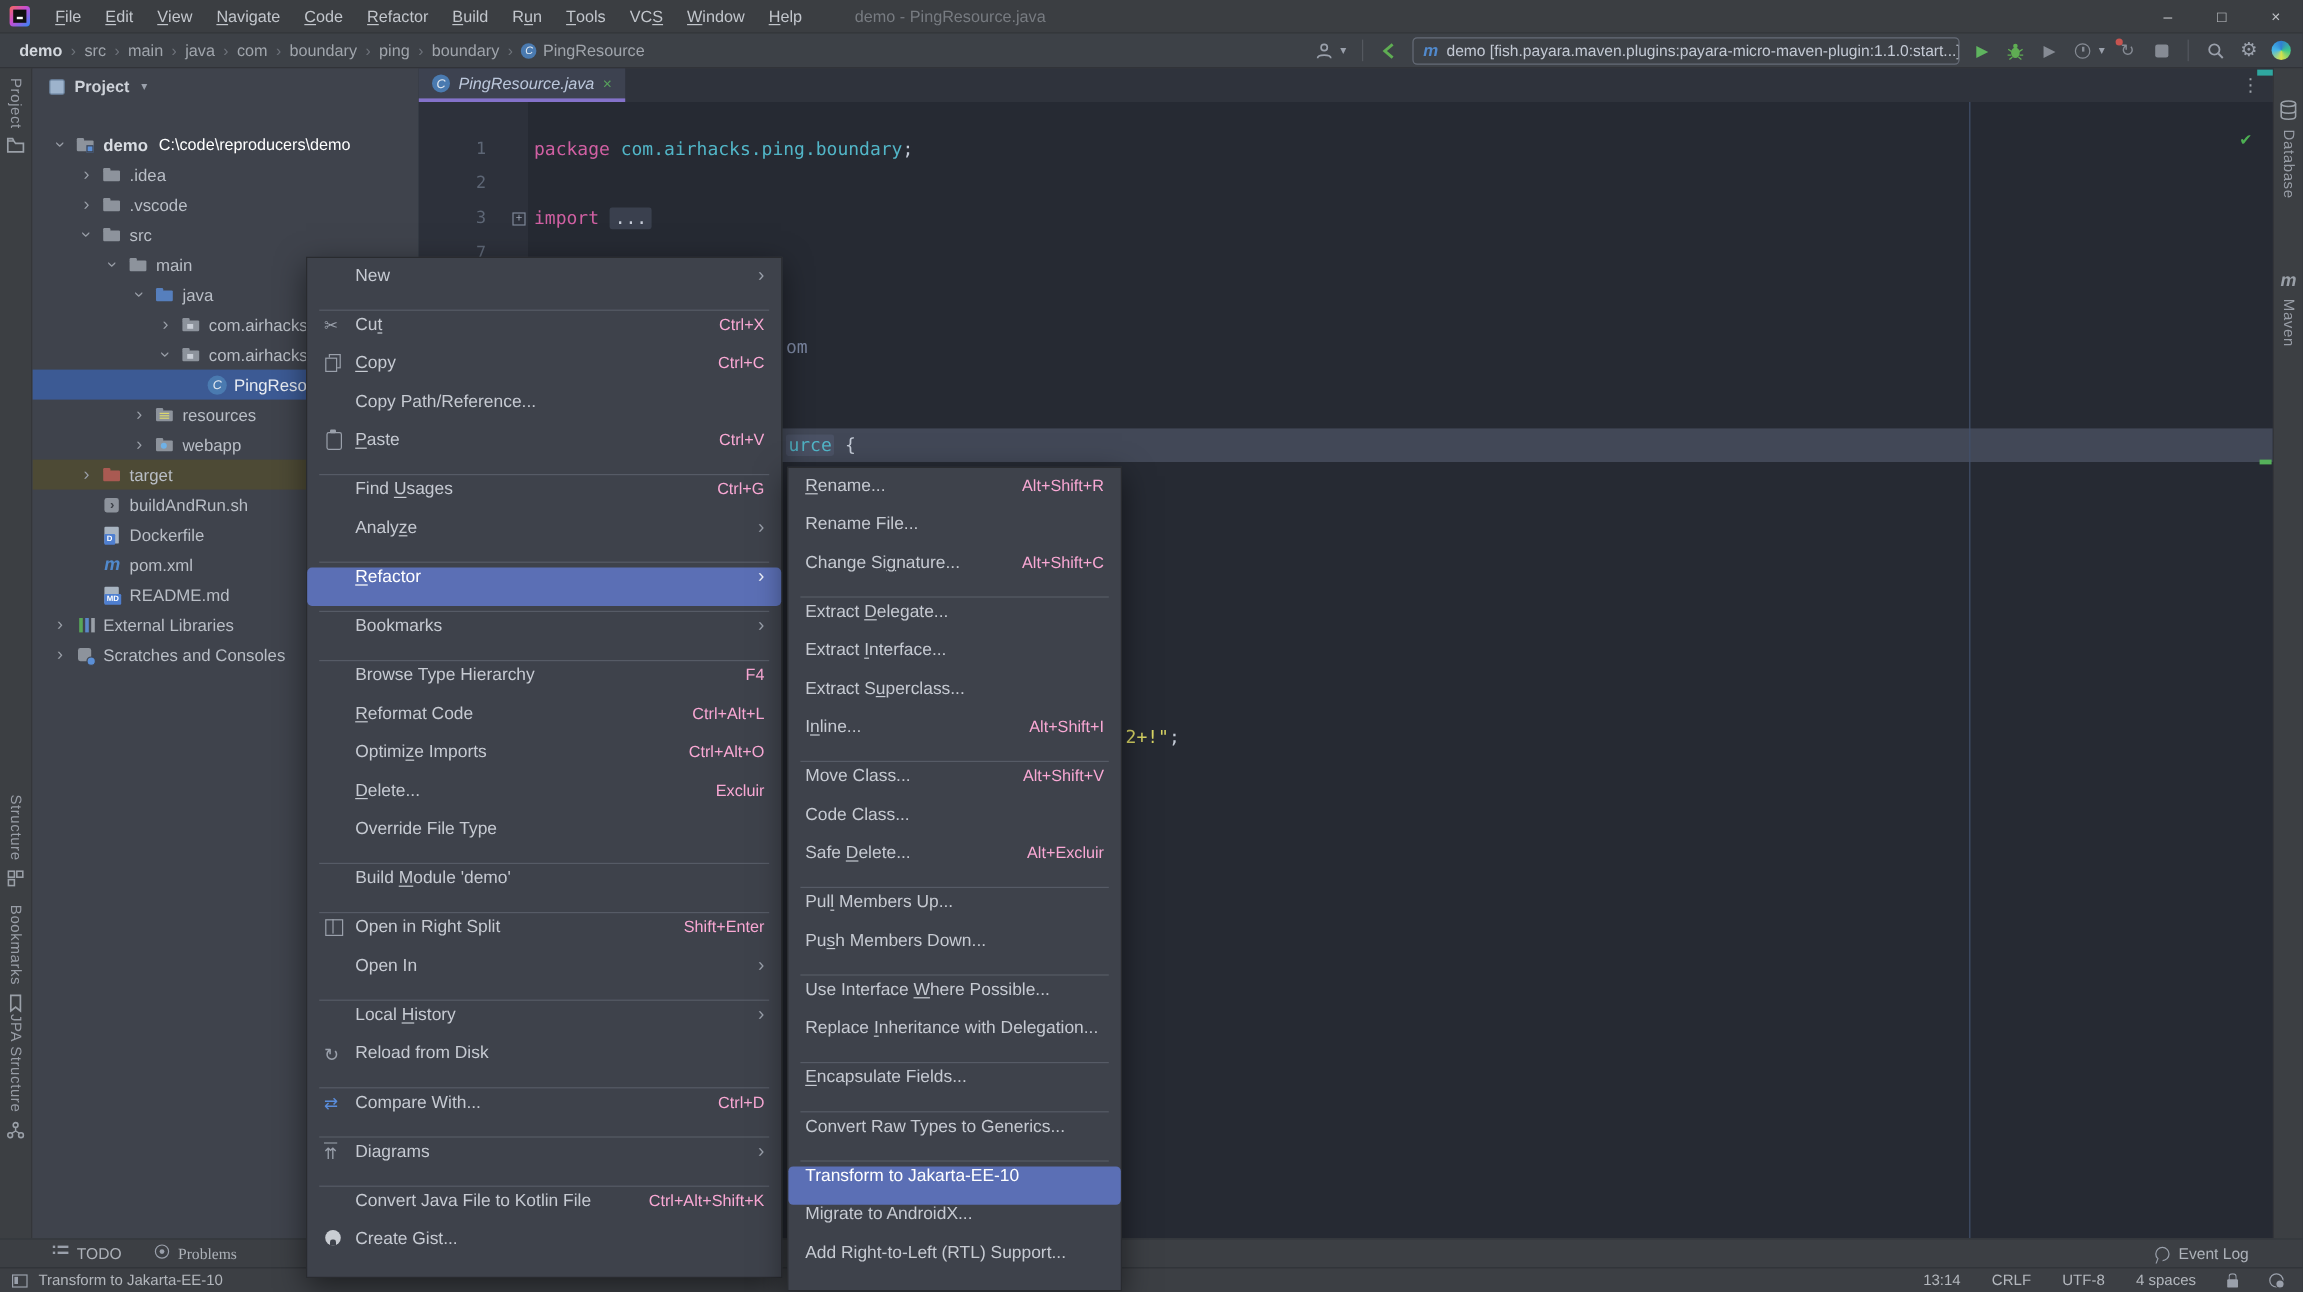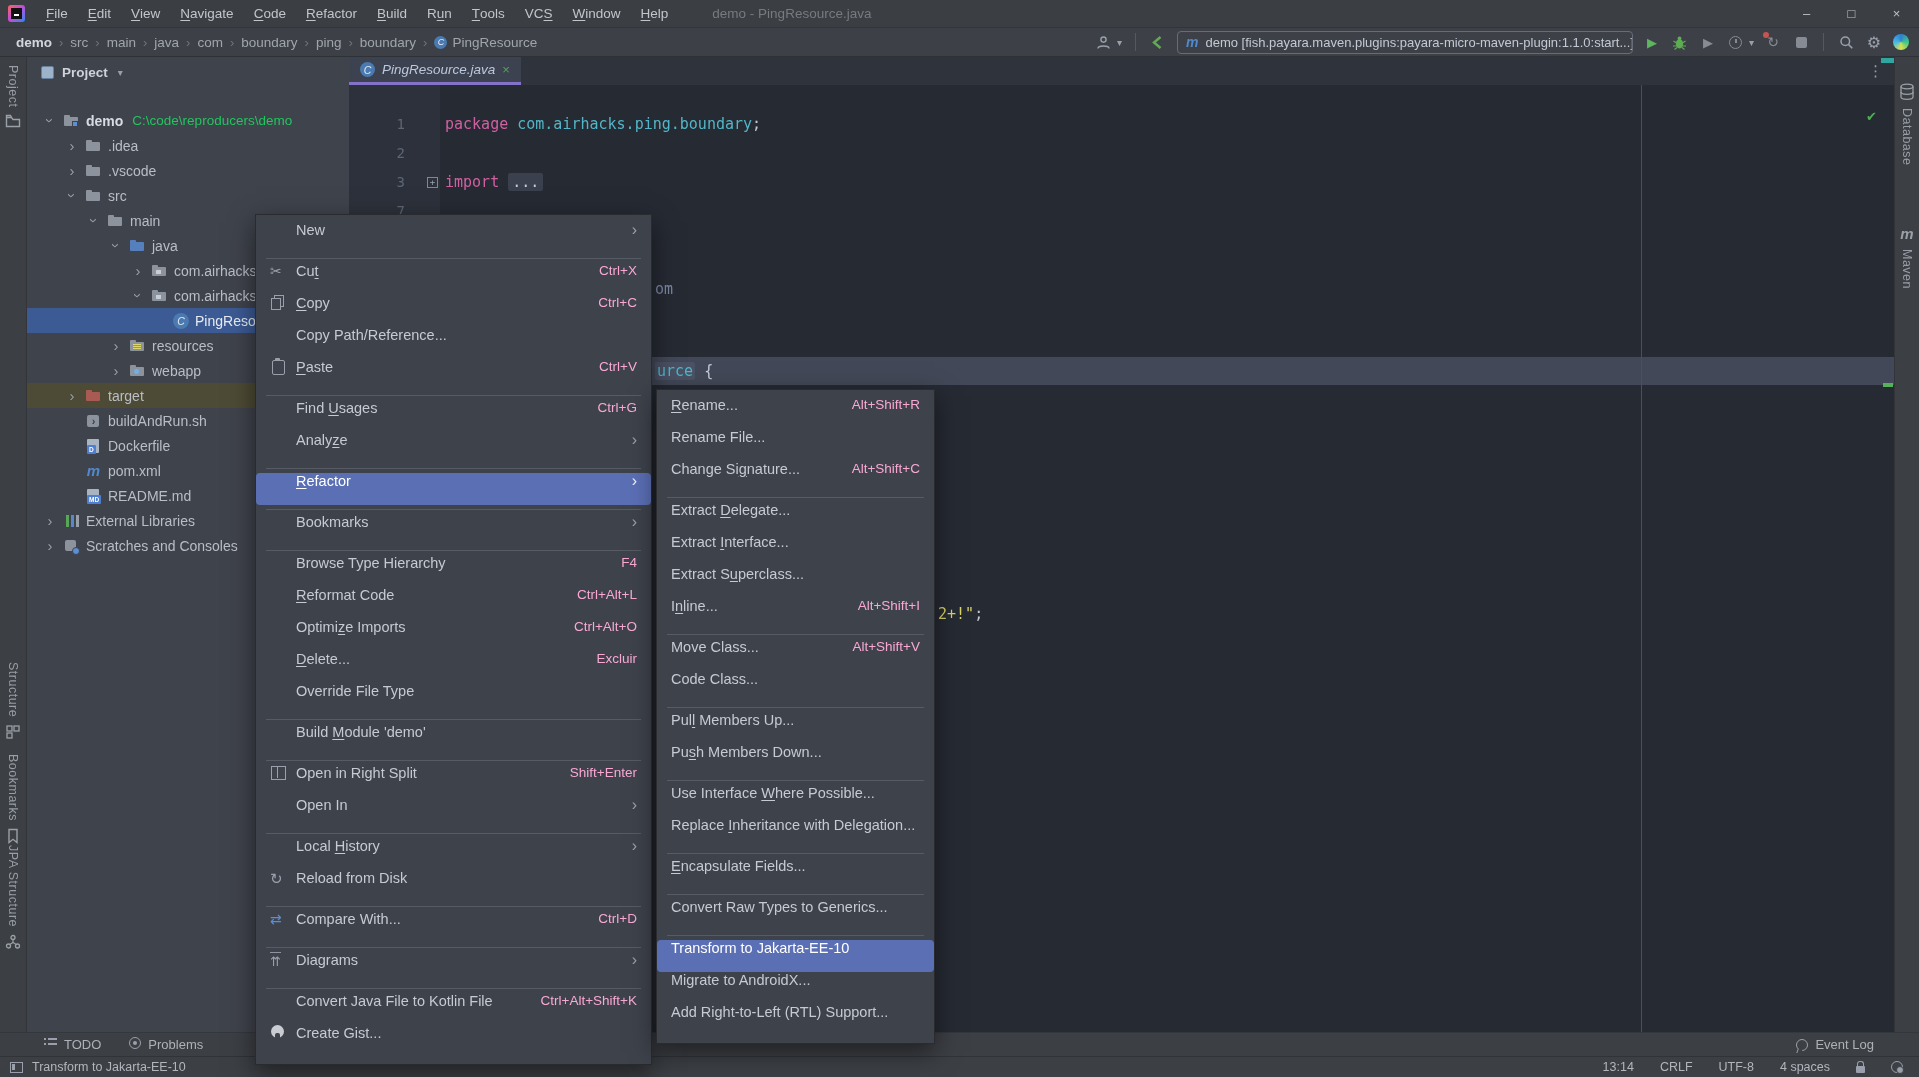--- a/index.html
+++ b/index.html
@@ -70,21 +70,21 @@
   .phead .lbl { color:#ced2d9; font-weight:bold; font-size:13.5px; }
   .phead .caret { margin-left:2px; }
   .tree { position:absolute; left:0; top:51px; right:0; }
   .trow { height:25px; display:flex; align-items:center; gap:6px; font-size:14px;
     color:#b9bec6; white-space:nowrap; width:100%; }
   .trow.selected { background:#3c5a94; color:#e8ecf2; }
   .trow.excluded { background:#4d4a35; }
   .chev { width:14px; flex:none; color:#9a9fa8; font-size:15px; text-align:center; line-height:1; }
   .chev.exp { transform:rotate(90deg); }
   .chev.none { visibility:hidden; }
-  .t-extra { color:#22c55e; margin-left:3px; font-size:13.5px; }
+  .t-extra { color:#ffffff; margin-left:3px; font-size:13.5px; }
   .t-bold { font-weight:bold; color:#d8dce2; }
 
   
   .ti { width:17px; height:16px; position:relative; flex:none; display:inline-block; }
   .ti-folder { --fc:#8d939c; }
   .ti-folder::before { content:""; position:absolute; left:1px; top:4px; width:14px; height:9px;
     background:var(--fc); border-radius:1px; }
   .ti-folder::after { content:""; position:absolute; left:1px; top:2px; width:6px; height:3px;
     background:var(--fc); border-radius:1px 1px 0 0; }
   .ti-blue { --fc:#567fbd; }
@@ -186,21 +186,21 @@
   .ic-github { height:14px; }
   .ic-github::before { content:""; position:absolute; left:1px; top:0; width:13px; height:13px;
     border-radius:50%; background:#c9cdd3; }
   .ic-github::after { content:""; position:absolute; left:5px; top:8px; width:5px; height:5px;
     background:#3e424b; border-radius:2px 2px 0 0; }
 
   
   .bottombar { position:absolute; left:0; top:1032px; right:0; height:24px; background:#3c3f44;
     border-top:1px solid #34373c; display:flex; align-items:center; font-size:13px; color:#adb2b9; }
   .bb-item { display:flex; gap:7px; margin-left:44px; }
-  .bb-item.second { margin-left:28px; }
+  .bb-item.second { margin-left:28px;font-family:Liberation Serif, serif; }
   .ic-todo { width:13px; height:9px; position:relative; }
   .ic-todo::before { content:""; position:absolute; left:0; top:1px; width:2px; height:2px;
     background:#9aa0ab; box-shadow:0 5px #9aa0ab; }
   .ic-todo::after { content:""; position:absolute; left:4px; top:1px; width:9px; height:2px;
     background:#9aa0ab; box-shadow:0 5px #9aa0ab; }
   .ic-problems { width:12px; height:12px; border-radius:50%; border:1.5px solid #9aa0ab; position:relative; }
   .ic-problems::after { content:""; position:absolute; inset:3px; border-radius:50%; background:#9aa0ab; }
   .bb-right { margin-left:auto; margin-right:45px; display:flex; align-items:center; gap:7px; }
   .ic-bubble { width:12px; height:12px; border:1.5px solid #9aa0ab; border-radius:50%; position:relative; }
   .ic-bubble::after { content:""; position:absolute; left:0; bottom:-3px; width:4px; height:4px;
@@ -670,20 +670,24 @@
         <span class="mi-shortcut">Alt+Shift+I</span>
       </div>
       <div class="menu-sep"></div>
       <div class="menu-item">
         <span class="mi-label">Move Class...</span>
         <span class="mi-shortcut">Alt+Shift+V</span>
       </div>
       <div class="menu-item">
         <span class="mi-label">Code Class...</span>
       </div>
+      <div class="menu-item">
+        <span class="mi-label">Safe <span class="mn">D</span>elete...</span>
+        <span class="mi-shortcut">Alt+Excluir</span>
+      </div>
       <div class="menu-sep"></div>
       <div class="menu-item">
         <span class="mi-label">Pul<span class="mn">l</span> Members Up...</span>
       </div>
       <div class="menu-item">
         <span class="mi-label">Pu<span class="mn">s</span>h Members Down...</span>
       </div>
       <div class="menu-sep"></div>
       <div class="menu-item">
         <span class="mi-label">Use Interface <span class="mn">W</span>here Possible...</span>

